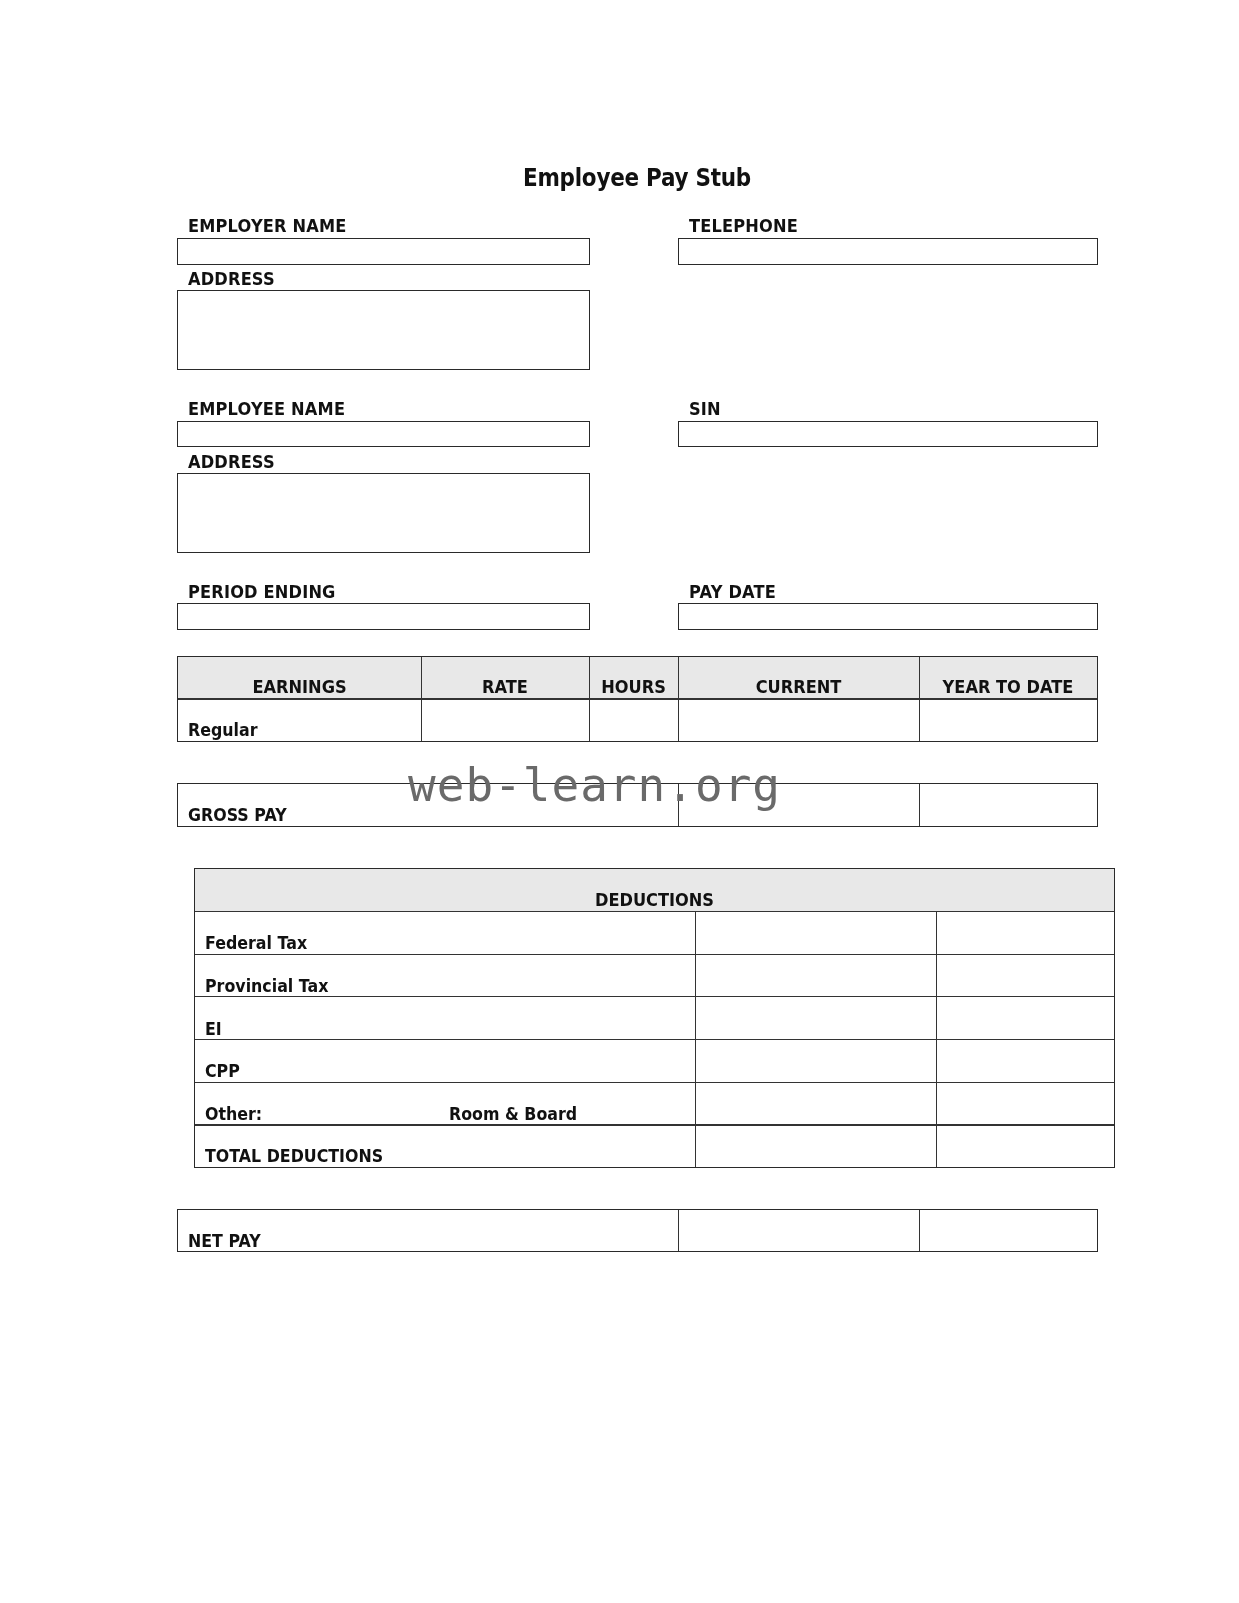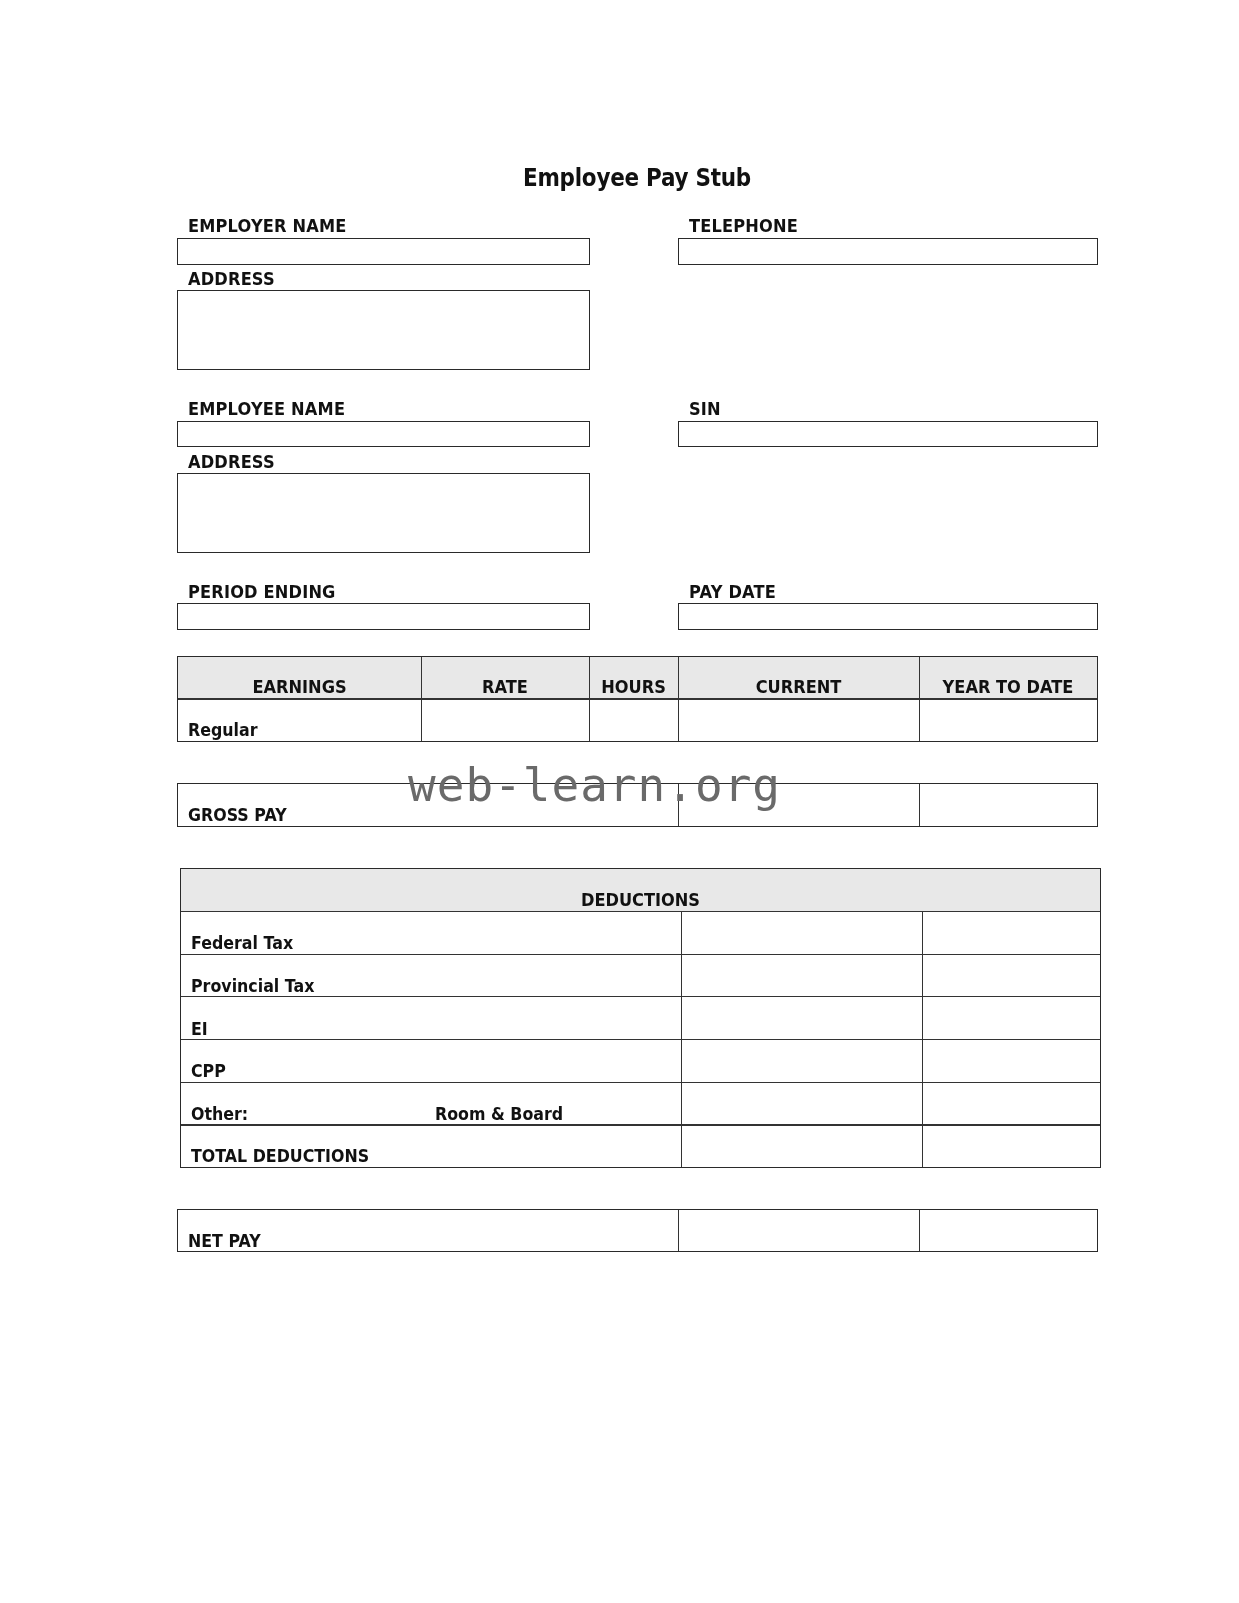--- a/index.html
+++ b/index.html
@@ -88,21 +88,21 @@
 <div class="abs tbl" style="left:177px;top:783px;width:921px;height:44px;">
   <div class="vline" style="left:500px;"></div>
   <div class="vline" style="left:741px;"></div>
   <div class="rtext" style="left:10px;top:20px;">GROSS PAY</div>
   <div class="cell" style="left:501px;top:0;width:240px;height:41px;"></div>
   <div class="cell" style="left:742px;top:0;width:176px;height:41px;"></div>
 </div>
 
 <div class="abs watermark">web-learn.org</div>
 
-<div class="abs tbl" style="left:180px;top:868px;width:921px;height:300px;">
+<div class="abs tbl" style="left:194px;top:868px;width:921px;height:300px;">
   <div class="cell hdr" style="left:0;top:0;right:0;height:43px;"></div>
   <div class="ctext" style="left:0;right:0;top:20px;text-align:center;">DEDUCTIONS</div>
 
   <div class="hline" style="top:42px;"></div>
   <div class="hline" style="top:85px;"></div>
   <div class="hline" style="top:127px;"></div>
   <div class="hline" style="top:170px;"></div>
   <div class="hline" style="top:213px;"></div>
   <div class="hline thick" style="top:255px;"></div>
 

